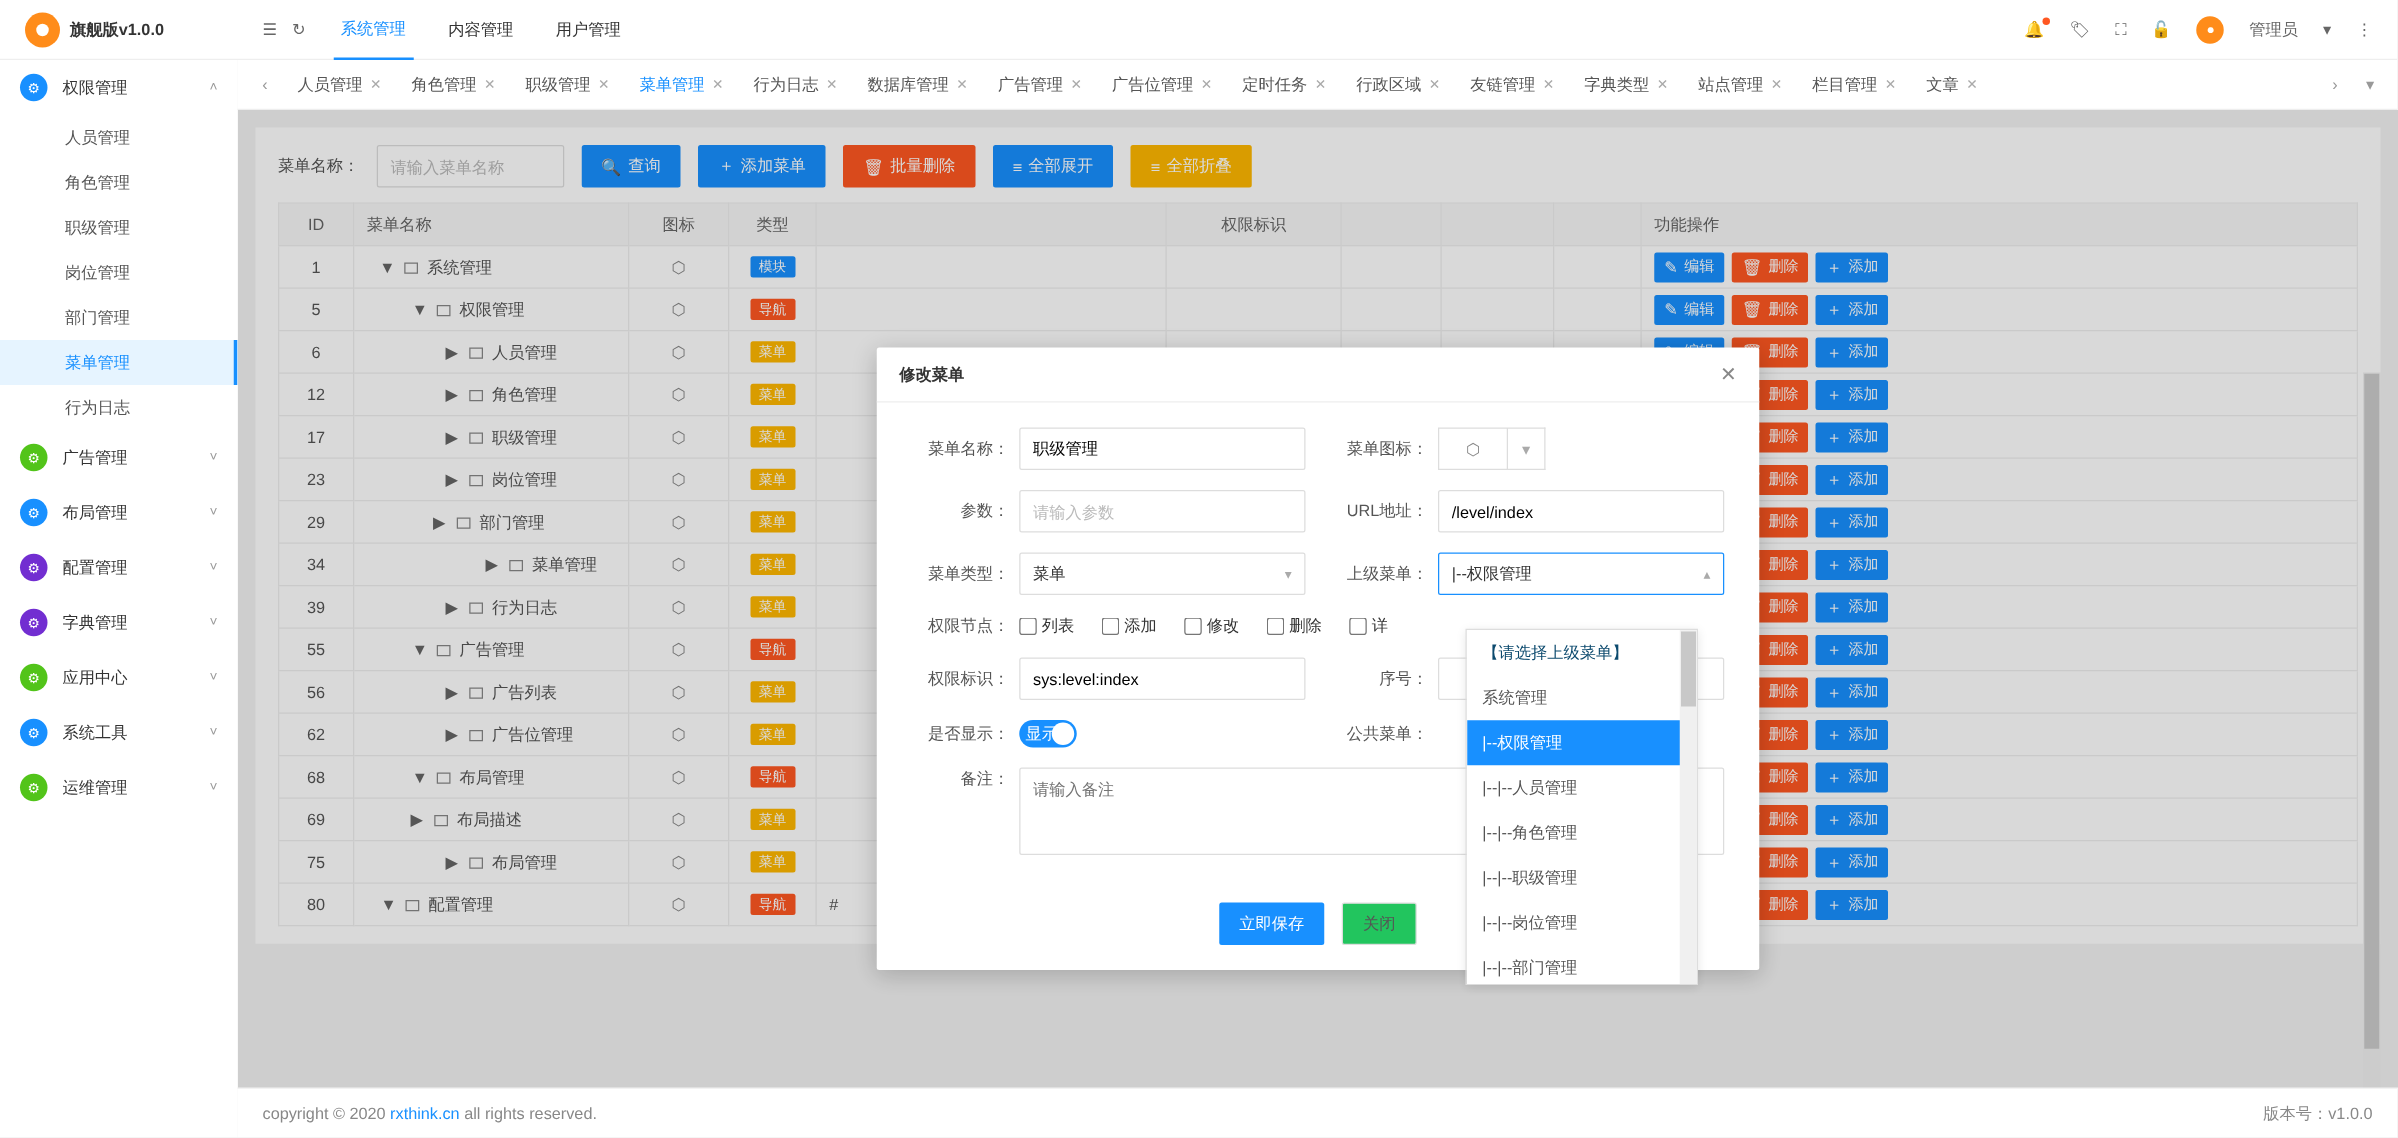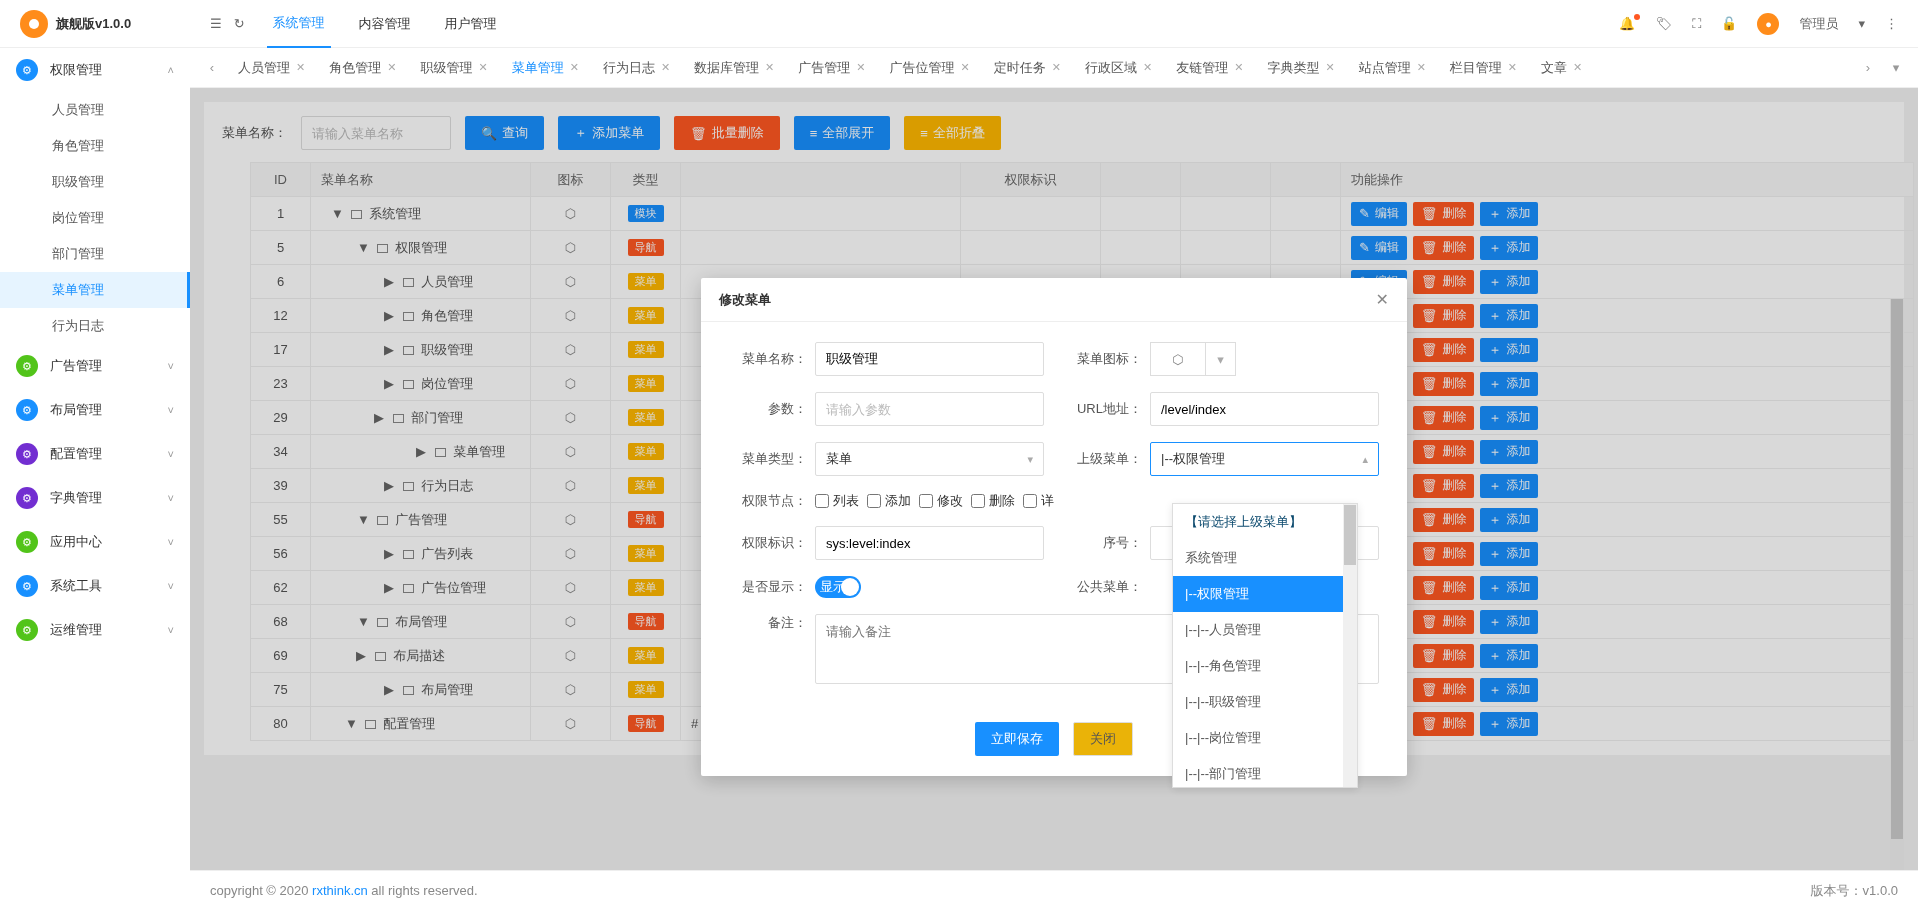--- a/index.html
+++ b/index.html
@@ -47,21 +47,21 @@
 .toolbar{display:flex;align-items:center;gap:14px;margin-bottom:12px;}
 .tlabel{color:#555;}
 .tinput{width:150px;height:34px;border:1px solid #ddd;padding:0 10px;border-radius:2px;}
 .tinput::placeholder{color:#bbb;}
 .btn{height:34px;padding:0 16px;border:none;border-radius:2px;color:#fff;cursor:pointer;display:inline-flex;align-items:center;gap:5px;}
 .btn-primary{background:#1890ff;}
 .btn-danger{background:#ff5722;}
 .btn-warn{background:#ffb800;}
 .btn-sm{height:24px;padding:0 8px;font-size:12px;border-radius:2px;}
 
-table{width:100%;border-collapse:collapse;margin-left:28px;}
+table{width:100%;border-collapse:collapse;}
 th,td{border:1px solid #eee;padding:0 10px;height:34px;text-align:left;color:#555;white-space:nowrap;}
 th{background:#f7f7f7;font-weight:normal;color:#666;}
 td.center,th.center{text-align:center;}
 .tree-toggle{display:inline-block;width:12px;text-align:center;color:#666;}
 .rect-icon{display:inline-block;width:11px;height:9px;border:1px solid #888;margin:0 4px;vertical-align:middle;}
 .tag{display:inline-block;padding:1px 7px;border-radius:2px;color:#fff;font-size:11px;}
 .tag-module{background:#1890ff;}
 .tag-nav{background:#ff5722;}
 .tag-menu{background:#ffb800;}
 .tag-show{background:#1890ff;}
@@ -81,29 +81,29 @@
 .modal-body{padding:20px 28px 10px;}
 .form-row{display:flex;align-items:center;margin-bottom:16px;gap:20px;}
 .form-item{display:flex;align-items:center;flex:1;}
 .flabel{width:78px;text-align:right;color:#555;margin-right:8px;}
 .finput{flex:1;height:34px;border:1px solid #ddd;padding:0 10px;border-radius:2px;}
 .finput::placeholder{color:#bbb;}
 .fselect{flex:1;height:34px;border:1px solid #ddd;padding:0 10px;border-radius:2px;background:#fff;display:flex;align-items:center;justify-content:space-between;cursor:pointer;}
 .fselect.open{border-color:#1890ff;}
 .farrow{color:#aaa;font-size:11px;}
 .ftextarea{flex:1;height:70px;border:1px solid #ddd;padding:8px 10px;border-radius:2px;resize:none;}
-.checks{flex:1;display:flex;gap:8px;align-items:center;}
+.checks{flex:1;display:flex;gap:22px;align-items:center;}
 .chk{display:flex;align-items:center;gap:4px;}
 .chk input{width:14px;height:14px;}
 .switch{width:46px;height:22px;background:#1890ff;border-radius:11px;position:relative;display:flex;align-items:center;padding:0 5px;color:#fff;font-size:11px;}
 .switch-knob{position:absolute;right:2px;top:2px;width:18px;height:18px;background:#fff;border-radius:50%;}
 .icon-select{width:56px;height:34px;border:1px solid #ddd;display:flex;align-items:center;justify-content:center;}
 .icon-select-dd{width:30px;height:34px;border:1px solid #ddd;border-left:none;display:flex;align-items:center;justify-content:center;color:#aaa;}
 .modal-footer{padding:12px 0 20px;display:flex;justify-content:center;gap:14px;}
-.btn-default{background:#eab308;border:1px solid #ddd;color:#555;}
+.btn-default{background:#22c55e;border:1px solid #ddd;color:#555;}
 
 .dropdown{position:absolute;left:50%;top:415px;transform:translateX(118px);width:186px;background:#fff;border:1px solid #ddd;z-index:30;max-height:285px;overflow-y:auto;box-shadow:0 2px 8px rgba(0,0,0,0.1);}
 .dd-item{padding:9px 12px;cursor:pointer;color:#555;}
 .dd-item.placeholder{color:#0c4a6e;}
 .dd-item.selected{background:#1890ff;color:#fff;}
 .dd-scroll{position:absolute;right:0;top:0;bottom:0;width:14px;background:#f0f0f0;}
 .dd-thumb{position:absolute;right:1px;top:1px;width:12px;height:60px;background:#c8c8c8;}
 
 .vscroll{position:absolute;right:14px;top:210px;width:14px;height:600px;background:#f0f0f0;z-index:5;}
 .vthumb{width:12px;height:540px;background:#ccc;margin:1px;}
@@ -570,21 +570,21 @@
     <td>
                     <div class="ops">
       <button class="btn btn-primary btn-sm"><span>✎</span> 编辑</button>
       <button class="btn btn-danger btn-sm"><span>🗑</span> 删除</button>
       <button class="btn btn-primary btn-sm"><span>＋</span> 添加</button>
     </div>
                   </td>
                 </tr>
                 <tr>
     <td class="center">80</td>
-    <td style="padding-left:34px"><span class="tree-toggle">▼</span> <span class="rect-icon"></span> 配置管理</td>
+    <td style="padding-left:21px"><span class="tree-toggle">▼</span> <span class="rect-icon"></span> 配置管理</td>
     <td class="center"><span class="cube">⬡</span></td>
     <td class="center"><span class="tag tag-nav">导航</span></td>
     <td>#</td>
     <td class="center"></td>
     <td class="center"><span class="tag tag-show">显示</span></td>
     <td class="center">否</td>
     <td class="center">20</td>
     <td>
                     <div class="ops">
       <button class="btn btn-primary btn-sm"><span>✎</span> 编辑</button>

